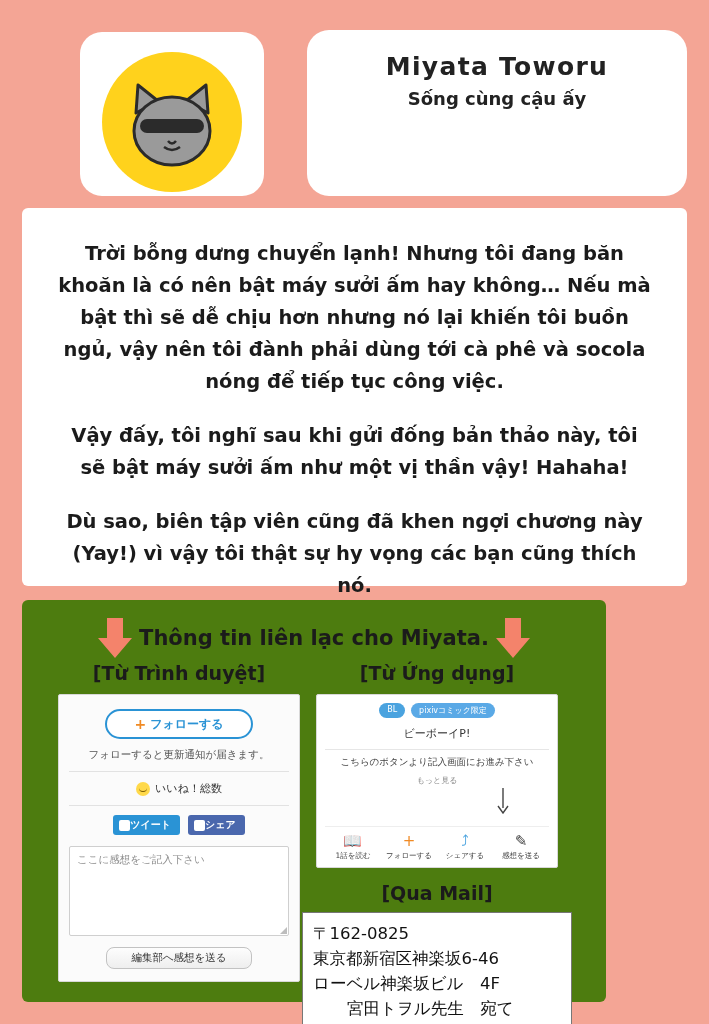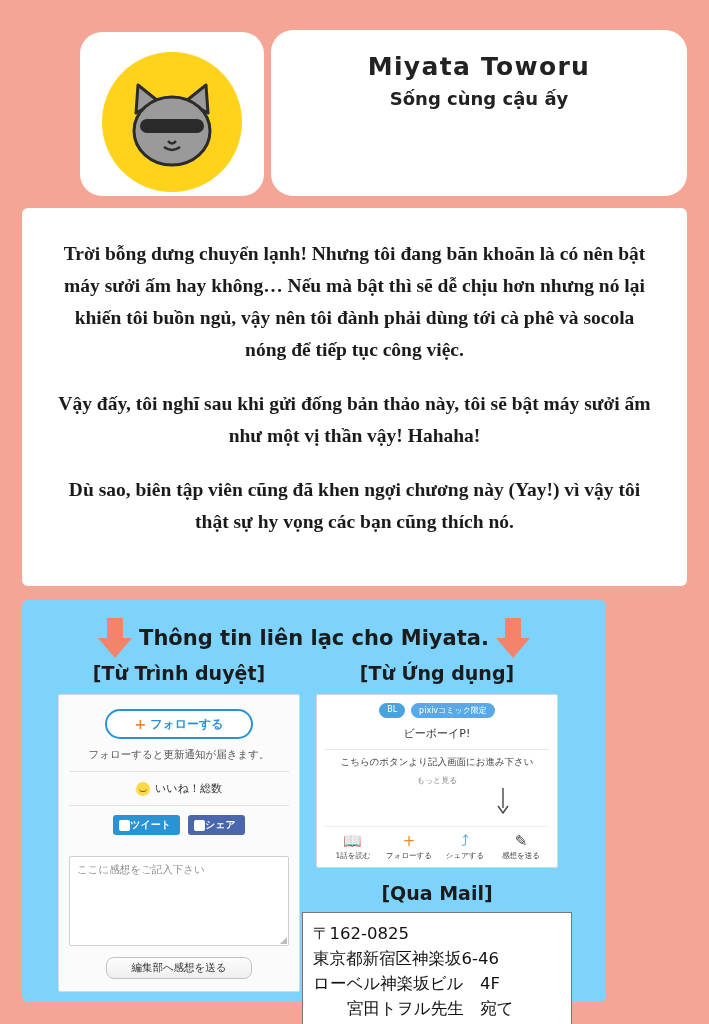--- a/index.html
+++ b/index.html
@@ -41,21 +41,21 @@
   .cat {
     position: absolute;
     left: 50%; top: 52%;
     transform: translate(-50%, -50%);
     width: 96px; height: 92px;
   }
 
   .name-card {
     position: absolute;
     right: 0; top: 8px;
-    width: 416px; height: 166px;
+    width: 380px; height: 166px;
     background: #fff;
     border-radius: 22px;
     display: flex;
     flex-direction: column;
     align-items: center;
     padding-top: 22px;
   }
   .name-title {
     font-size: 25px;
     font-weight: bold;
@@ -78,38 +78,37 @@
   }
 
   
   .message {
     position: absolute;
     left: 22px; top: 208px;
     width: 665px; height: 378px;
     background: #fff;
     border-radius: 6px;
     padding: 30px 34px 0 34px;
-    font-family: Liberation Serif, serif;
   }
   .msg-para {
     font-size: 19.5px;
     line-height: 32px;
     color: #1b1b1b;
     text-align: center;
     margin-bottom: 22px;
     font-weight: 600;
   }
   .msg-para:first-child { text-align: center; }
 
   
   .contact {
     position: absolute;
     left: 22px; top: 600px;
     width: 584px; height: 402px;
-    background: #7dd3fc;
+    background: #4d7c0f;
     border-radius: 6px;
   }
   .contact-head {
     position: relative;
     height: 48px;
     display: flex;
     align-items: center;
     justify-content: center;
     margin-top: 14px;
   }
@@ -213,21 +212,21 @@
   .btn-tweet { background: #2a93d5; }
   .btn-share { background: #4a67ad; }
   .mini-ico {
     width: 11px; height: 11px;
     background: #fff;
     border-radius: 2px;
     display: inline-block;
     position: relative;
   }
   .textarea-box {
-    margin-top: 21px;
+    margin-top: 11px;
     width: 100%;
     height: 90px;
     border: 1px solid #cfcfcf;
     background: #fff;
     font-size: 10.5px;
     color: #8d8d8d;
     padding: 6px 7px;
     position: relative;
     border-radius: 2px;
   }

